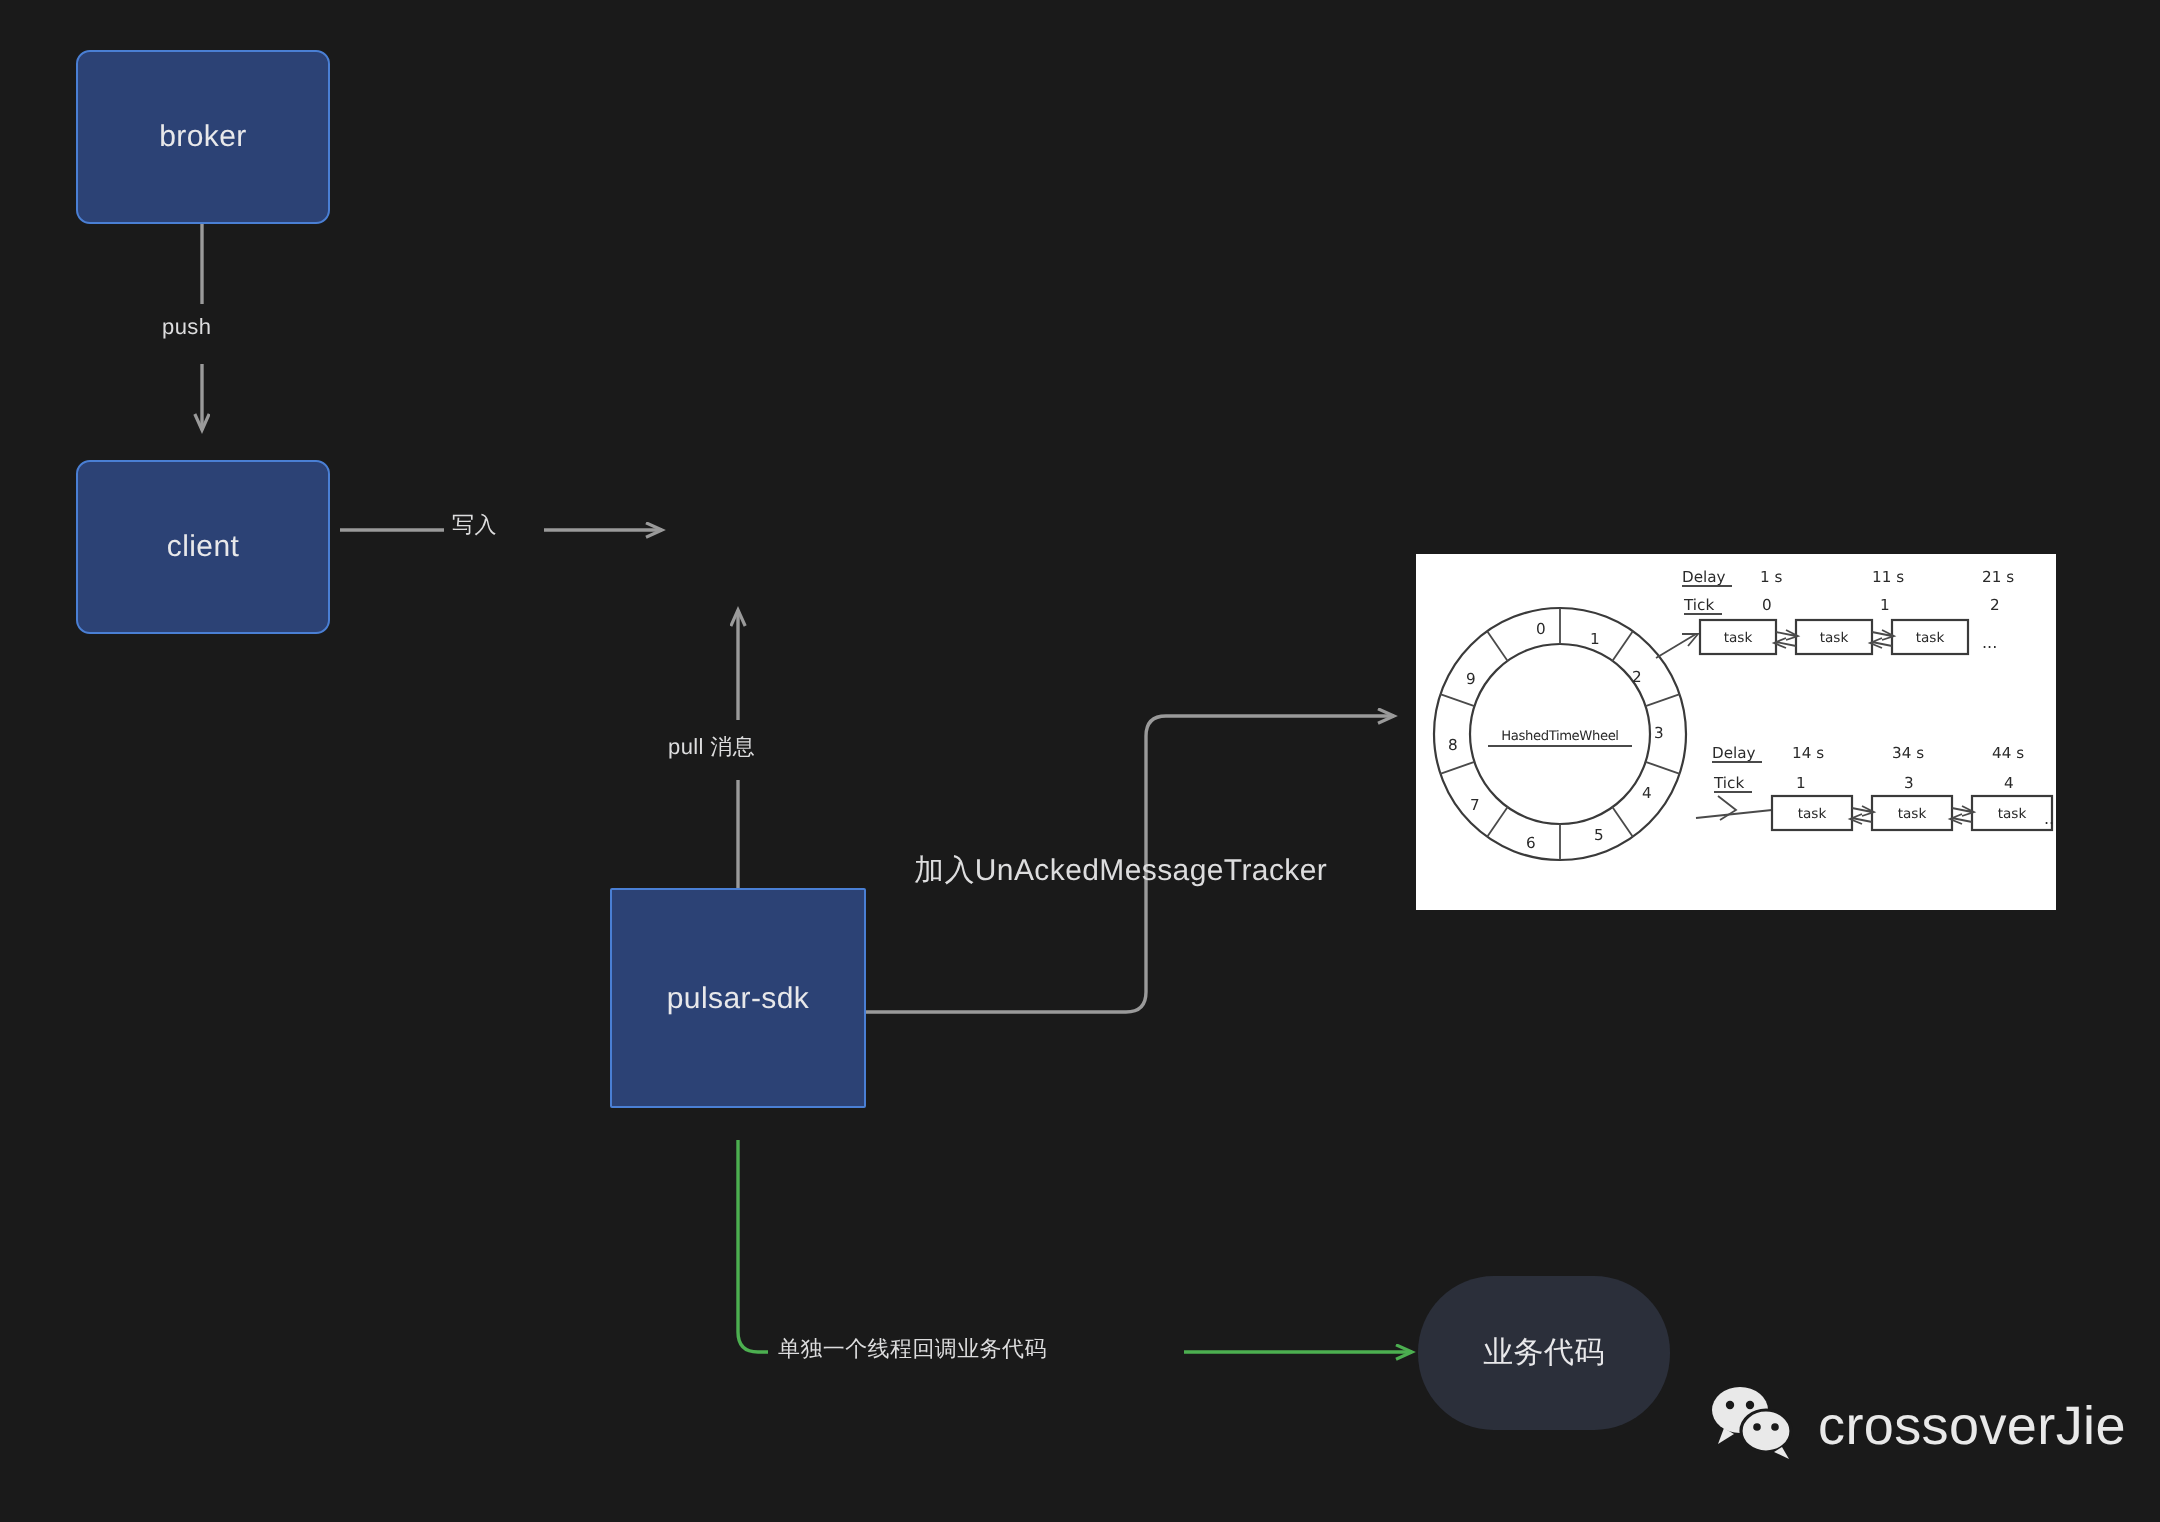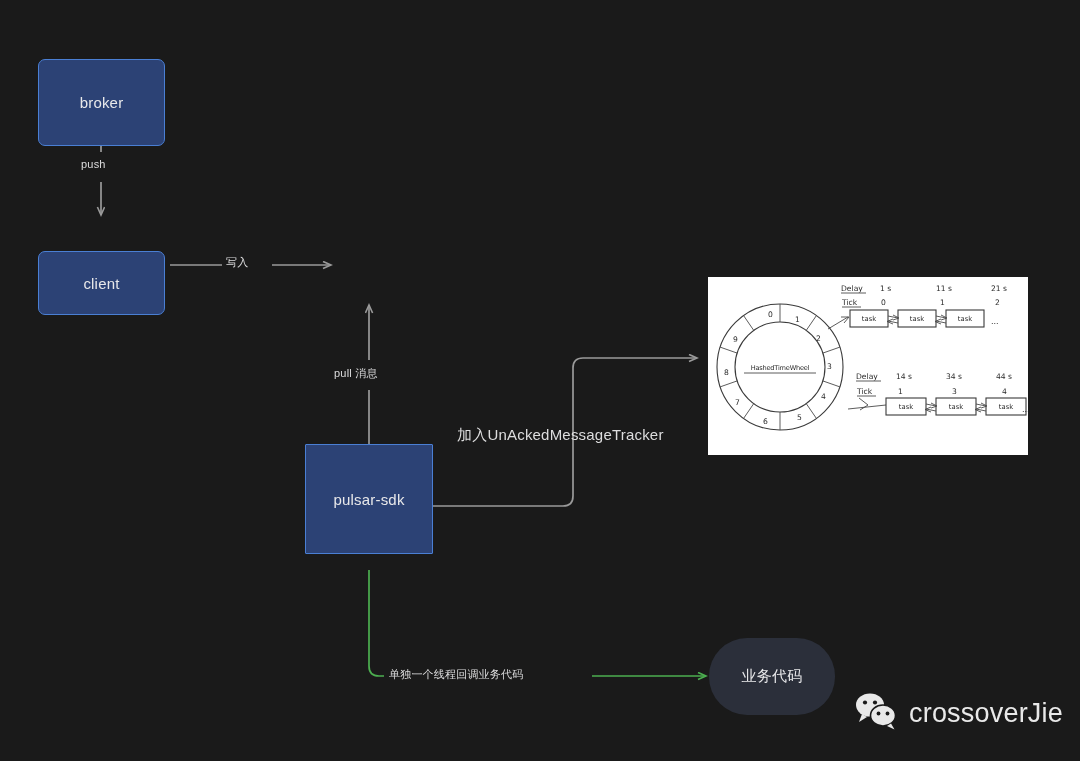--- a/index.html
+++ b/index.html
@@ -23,21 +23,21 @@
     box-sizing: border-box;
     color: #e8e8ea;
     font-size: 15px;
     letter-spacing: 0.2px;
     text-align: center;
   }
   .node-blue {
     background: #2c4275;
     border: 1.6px solid #4a7fd4;
   }
-  .node-rounded { border-radius: 7px; margin-top: 34px; }
+  .node-rounded { border-radius: 7px; }
   .node-square  { border-radius: 1px; }
   .node-circle {
     background: #2b2f3a;
     border: none;
     border-radius: 50%;
   }
   .edge-label {
     position: absolute;
     color: #ddddde;
     font-size: 11px;
@@ -119,21 +119,21 @@
     <path class="wire" d="M433,506 L563,506 Q573,506 573,496 L573,368 Q573,358 583,358 L697,358" marker-end="url(#ah-gray)"></path>
 
     <path class="wire-g" d="M369,570 L369,666 Q369,676 379,676 L384,676"></path>
     <path class="wire-g" d="M592,676 L706,676" marker-end="url(#ah-green)"></path>
   </svg>
 
   <div class="node node-blue node-rounded" style="left:38px; top:25px; width:127px; height:87px;">
     <span>broker</span>
   </div>
 
-  <div class="node node-blue node-rounded" style="left:38px; top:217px; width:127px; height:64px;align-items:center;">
+  <div class="node node-blue node-rounded" style="left:38px; top:230px; width:127px; height:87px;align-items:center;">
     <span>client</span>
   </div>
 
 
   <div class="node node-blue node-square" style="left:305px; top:444px; width:128px; height:110px;">
     <span>pulsar-sdk</span>
   </div>
 
   <div class="node node-circle" style="left:709px; top:638px; width:126px; height:77px; border-radius:38px;">
     <span>业务代码</span>

